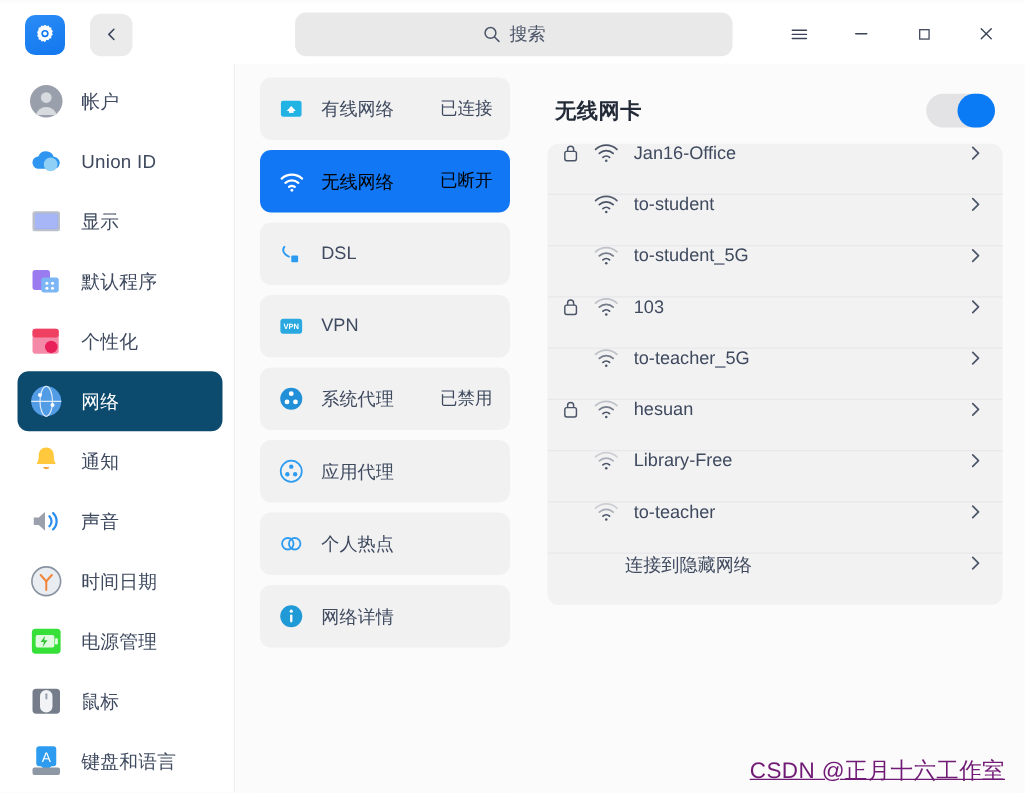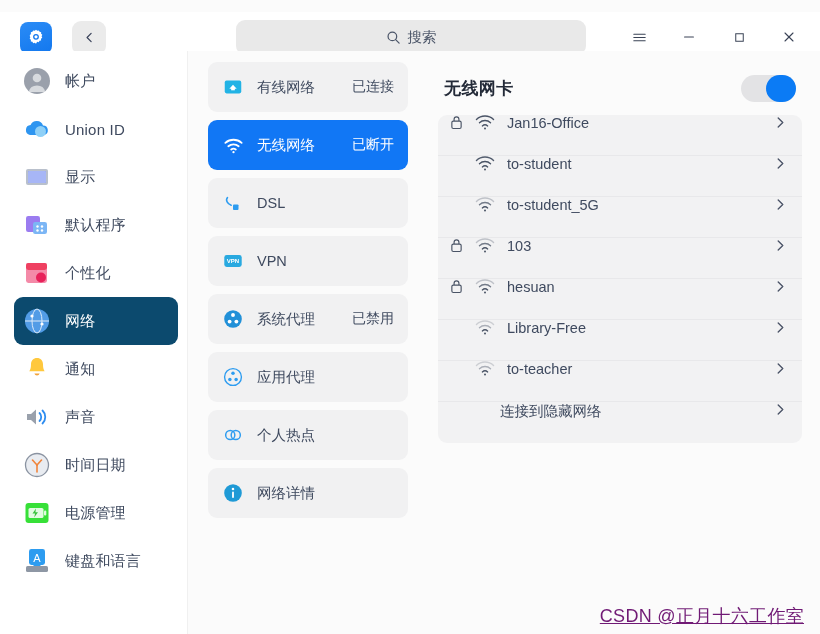--- a/index.html
+++ b/index.html
@@ -18,21 +18,21 @@
     position: relative;
     width: 820px;
     height: 634px;
     background: #fbfbfb;
     overflow: hidden;
   }
 
   
   .titlebar {
     position: absolute;
-    left: 0; top: 12px;
+    left: 0; top: 2px;
     width: 820px; height: 51px;
     background: #ffffff;
     display: flex;
     align-items: center;
     box-sizing: border-box;
     padding: 0 12px;
   }
   .app-icon {
     width: 32px; height: 32px;
     border-radius: 8px;
@@ -155,21 +155,21 @@
   .mid-label {
     font-size: 14.5px;
     color: #3f4a5f;
     flex: 1 1 auto;
   }
   .mid-status {
     font-size: 14px;
     color: #3f4a5f;
   }
   .mid-item.active .mid-label,
-  .mid-item.active .mid-status { color: #ffffff; }
+  .mid-item.active .mid-status { color: #000000; }
 
   
   .rightpanel {
     flex: 1 1 auto;
     height: 583px;
     background: #fbfbfb;
     box-sizing: border-box;
     padding: 14px 18px 0 10px;
     position: relative;
   }
@@ -418,20 +418,30 @@
           <svg width="28" height="28" viewBox="0 0 28 28">
             <rect x="2.5" y="4" width="23" height="20" rx="3" fill="#37e038"></rect>
             <rect x="5.5" y="9" width="15" height="10" rx="1.6" fill="#ffffff" opacity=".85"></rect>
             <rect x="21" y="11.5" width="2.3" height="5" rx="1" fill="#ffffff" opacity=".85"></rect>
             <path d="M13 9.5l-3.5 5h2.6l-1 4 3.9-5.3h-2.6z" fill="#37c23a"></path>
           </svg>
         </span>
         <span class="nav-label">电源管理</span>
       </div>
 
+      <div class="nav-item">
+        <span class="nav-ico">
+          <svg width="28" height="28" viewBox="0 0 28 28">
+            <rect x="3" y="4" width="22" height="20" rx="3" fill="#757d8a"></rect>
+            <rect x="9" y="5" width="10" height="18" rx="5" fill="#f1f3f6"></rect>
+            <rect x="13.3" y="7.5" width="1.6" height="5" rx=".8" fill="#9aa2ae"></rect>
+          </svg>
+        </span>
+        <span class="nav-label">鼠标</span>
+      </div>
 
       <div class="nav-item">
         <span class="nav-ico">
           <svg width="28" height="28" viewBox="0 0 28 28">
             <rect x="6" y="2" width="16" height="16" rx="2.4" fill="#2d9cf0"></rect>
             <path d="M14 22l-5-5h10z" fill="#2d9cf0"></path>
             <text x="14" y="14.5" font-size="11" fill="#ffffff" text-anchor="middle" font-family="Liberation Sans">A</text>
             <rect x="3" y="19" width="22" height="6" rx="1.6" fill="#8e97a4"></rect>
           </svg>
         </span>
@@ -626,20 +636,37 @@
             </svg>
           </span>
           <span class="ssid">103</span>
           <span class="chev">
             <svg width="11" height="15" viewBox="0 0 12 16" fill="none" stroke="#4d5669" stroke-width="1.5" stroke-linecap="round" stroke-linejoin="round">
                 <polyline points="3.5,3 8.5,8 3.5,13"></polyline>
               </svg>
           </span>
         </div>
 
+        <div class="net-row">
+          <span class="lock-slot"></span>
+          <span class="wifi-slot">
+            <svg width="20" height="16" viewBox="0 0 22 17" fill="none" stroke="#4a5466" stroke-width="1.5" stroke-linecap="round">
+              <path d="M1.6 4.6a13.6 13.6 0 0 1 18.8 0" opacity=".3"></path>
+              <path d="M4.9 8.2a8.9 8.9 0 0 1 12.2 0" opacity=".75"></path>
+              <path d="M8.1 11.7a4.3 4.3 0 0 1 5.8 0" opacity="1"></path>
+              <circle cx="11" cy="14.6" r="1.1" fill="#4a5466" stroke="none"></circle>
+            </svg>
+          </span>
+          <span class="ssid">to-teacher_5G</span>
+          <span class="chev">
+            <svg width="11" height="15" viewBox="0 0 12 16" fill="none" stroke="#4d5669" stroke-width="1.5" stroke-linecap="round" stroke-linejoin="round">
+                <polyline points="3.5,3 8.5,8 3.5,13"></polyline>
+              </svg>
+          </span>
+        </div>
 
         <div class="net-row">
           <span class="lock-slot">
             <svg width="13" height="15" viewBox="0 0 14 16" fill="none" stroke="#4a5466" stroke-width="1.25">
               <rect x="2" y="6.5" width="10" height="8" rx="1.6"></rect>
               <path d="M4.4 6.5V4.6a2.6 2.6 0 0 1 5.2 0v1.9"></path>
             </svg>
           </span>
           <span class="wifi-slot">
             <svg width="20" height="16" viewBox="0 0 22 17" fill="none" stroke="#4a5466" stroke-width="1.5" stroke-linecap="round">

